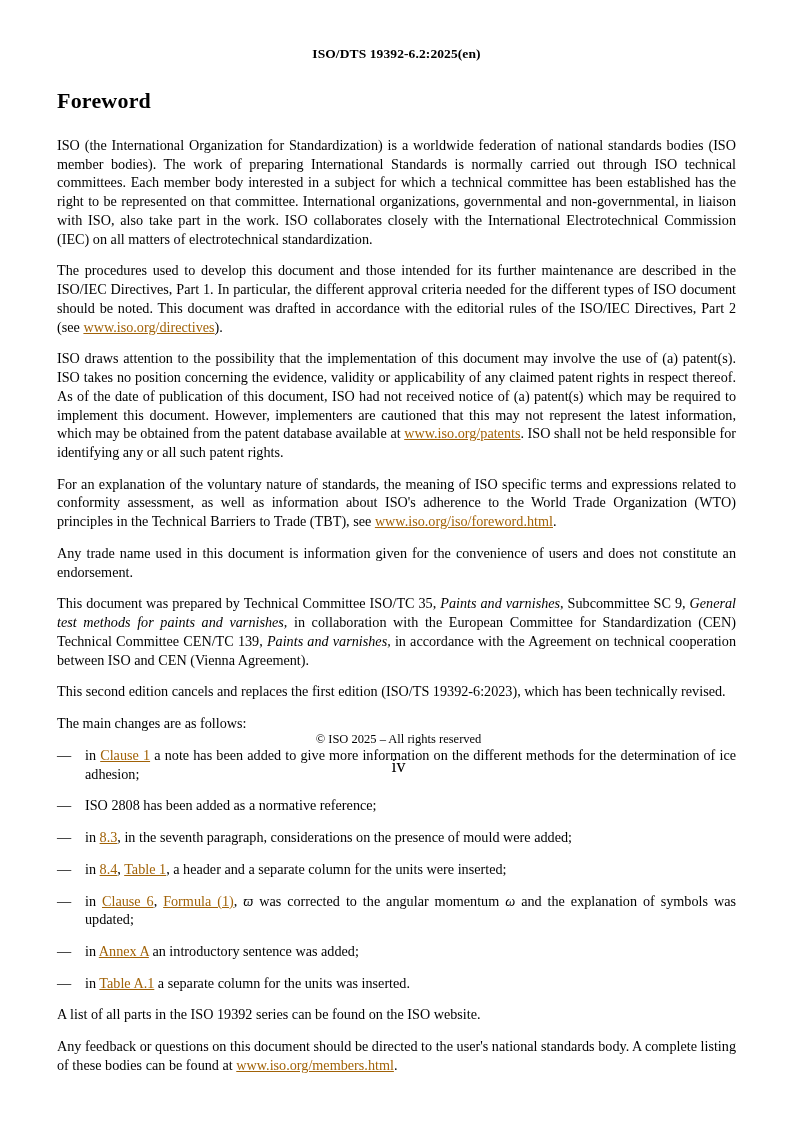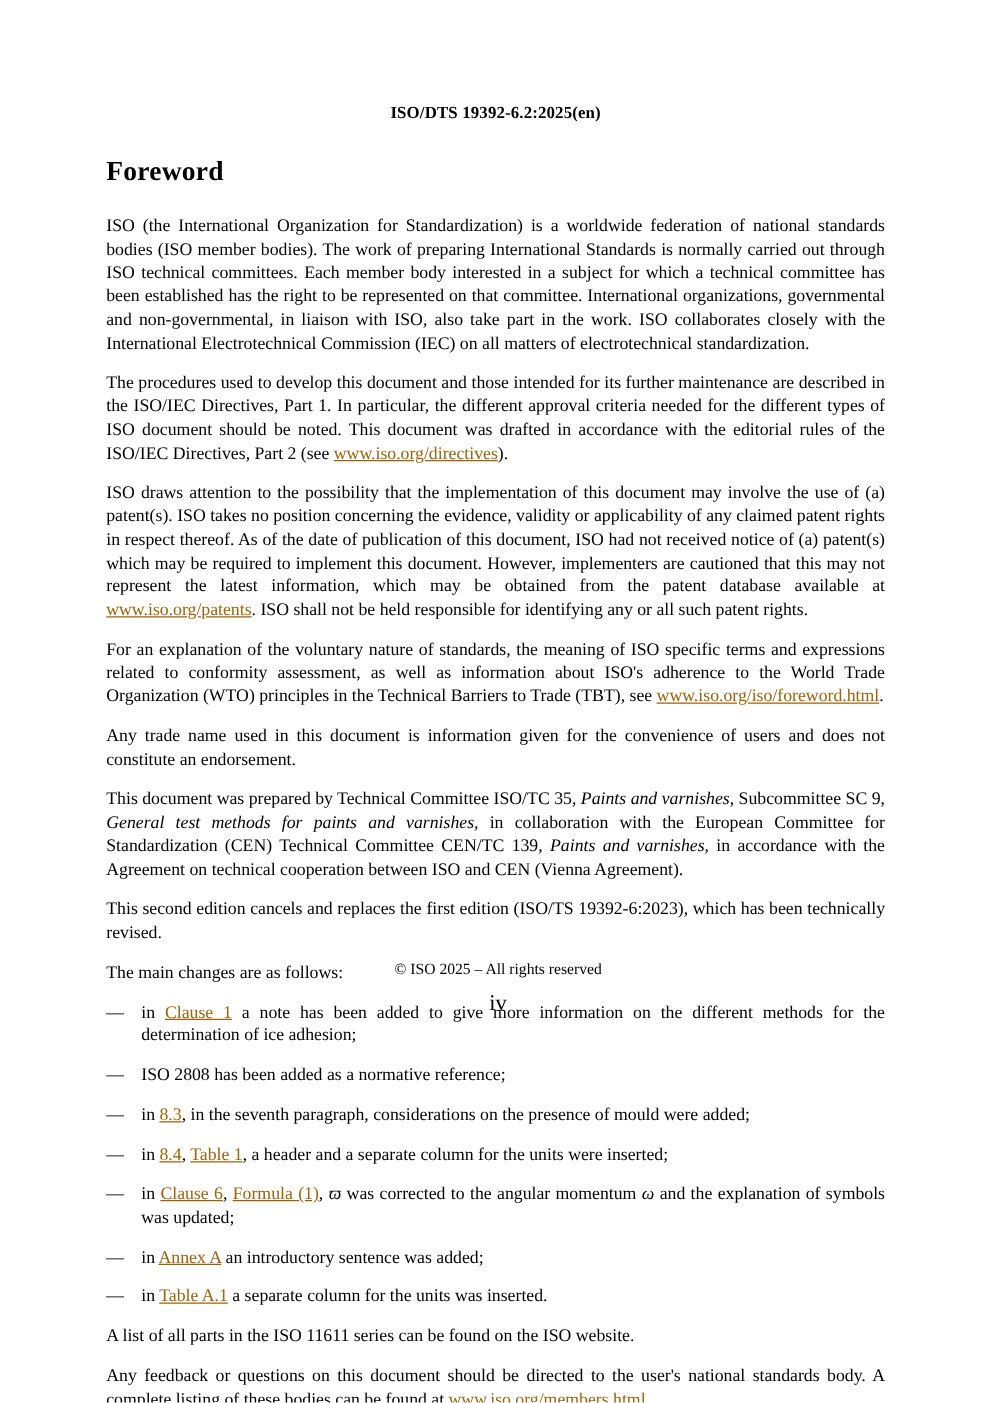--- a/index.html
+++ b/index.html
@@ -12,22 +12,21 @@
     height: 1122px;
     font-family: "Liberation Serif", serif;
     color: #000000;
     position: relative;
   }
   .page {
     position: relative;
     width: 793px;
     height: 807px;
     box-sizing: border-box;
-    padding: 0 85px;
-    margin-top: 36px;
+    padding: 0 57px;
   }
   .running-head {
     text-align: center;
     font-weight: bold;
     font-size: 13.5px;
     padding-top: 46px;
     letter-spacing: 0.1px;
   }
   h1.title {
     font-size: 22px;
@@ -126,21 +125,21 @@
       <span class="dash">—</span><span>in </span><a class="link" href="#">Clause 6</a><span>, </span><a class="link" href="#">Formula (1)</a><span>, </span><span class="ital-sym">ϖ</span><span> was corrected to the angular momentum </span><span class="ital-sym">ω</span><span> and the explanation of symbols was updated;</span>
     </li>
     <li>
       <span class="dash">—</span><span>in </span><a class="link" href="#">Annex A</a><span> an introductory sentence was added;</span>
     </li>
     <li>
       <span class="dash">—</span><span>in </span><a class="link" href="#">Table A.1</a><span> a separate column for the units was inserted.</span>
     </li>
   </ul>
 
-  <p class="body">A list of all parts in the ISO 11611 series can be found on the ISO website.</p>
+  <p class="body">A list of all parts in the ISO 19392 series can be found on the ISO website.</p>
 
   <p class="body"><span>Any feedback or questions on this document should be directed to the user's national standards body. A complete listing of these bodies can be found at </span><a class="link" href="#">www.iso.org/members.html</a><span>.</span></p>
 
   <div class="footer">
     <div class="copyright">© ISO 2025 – All rights reserved</div>
     <div class="pagenum">iv</div>
   </div>
 
 </div>
 

